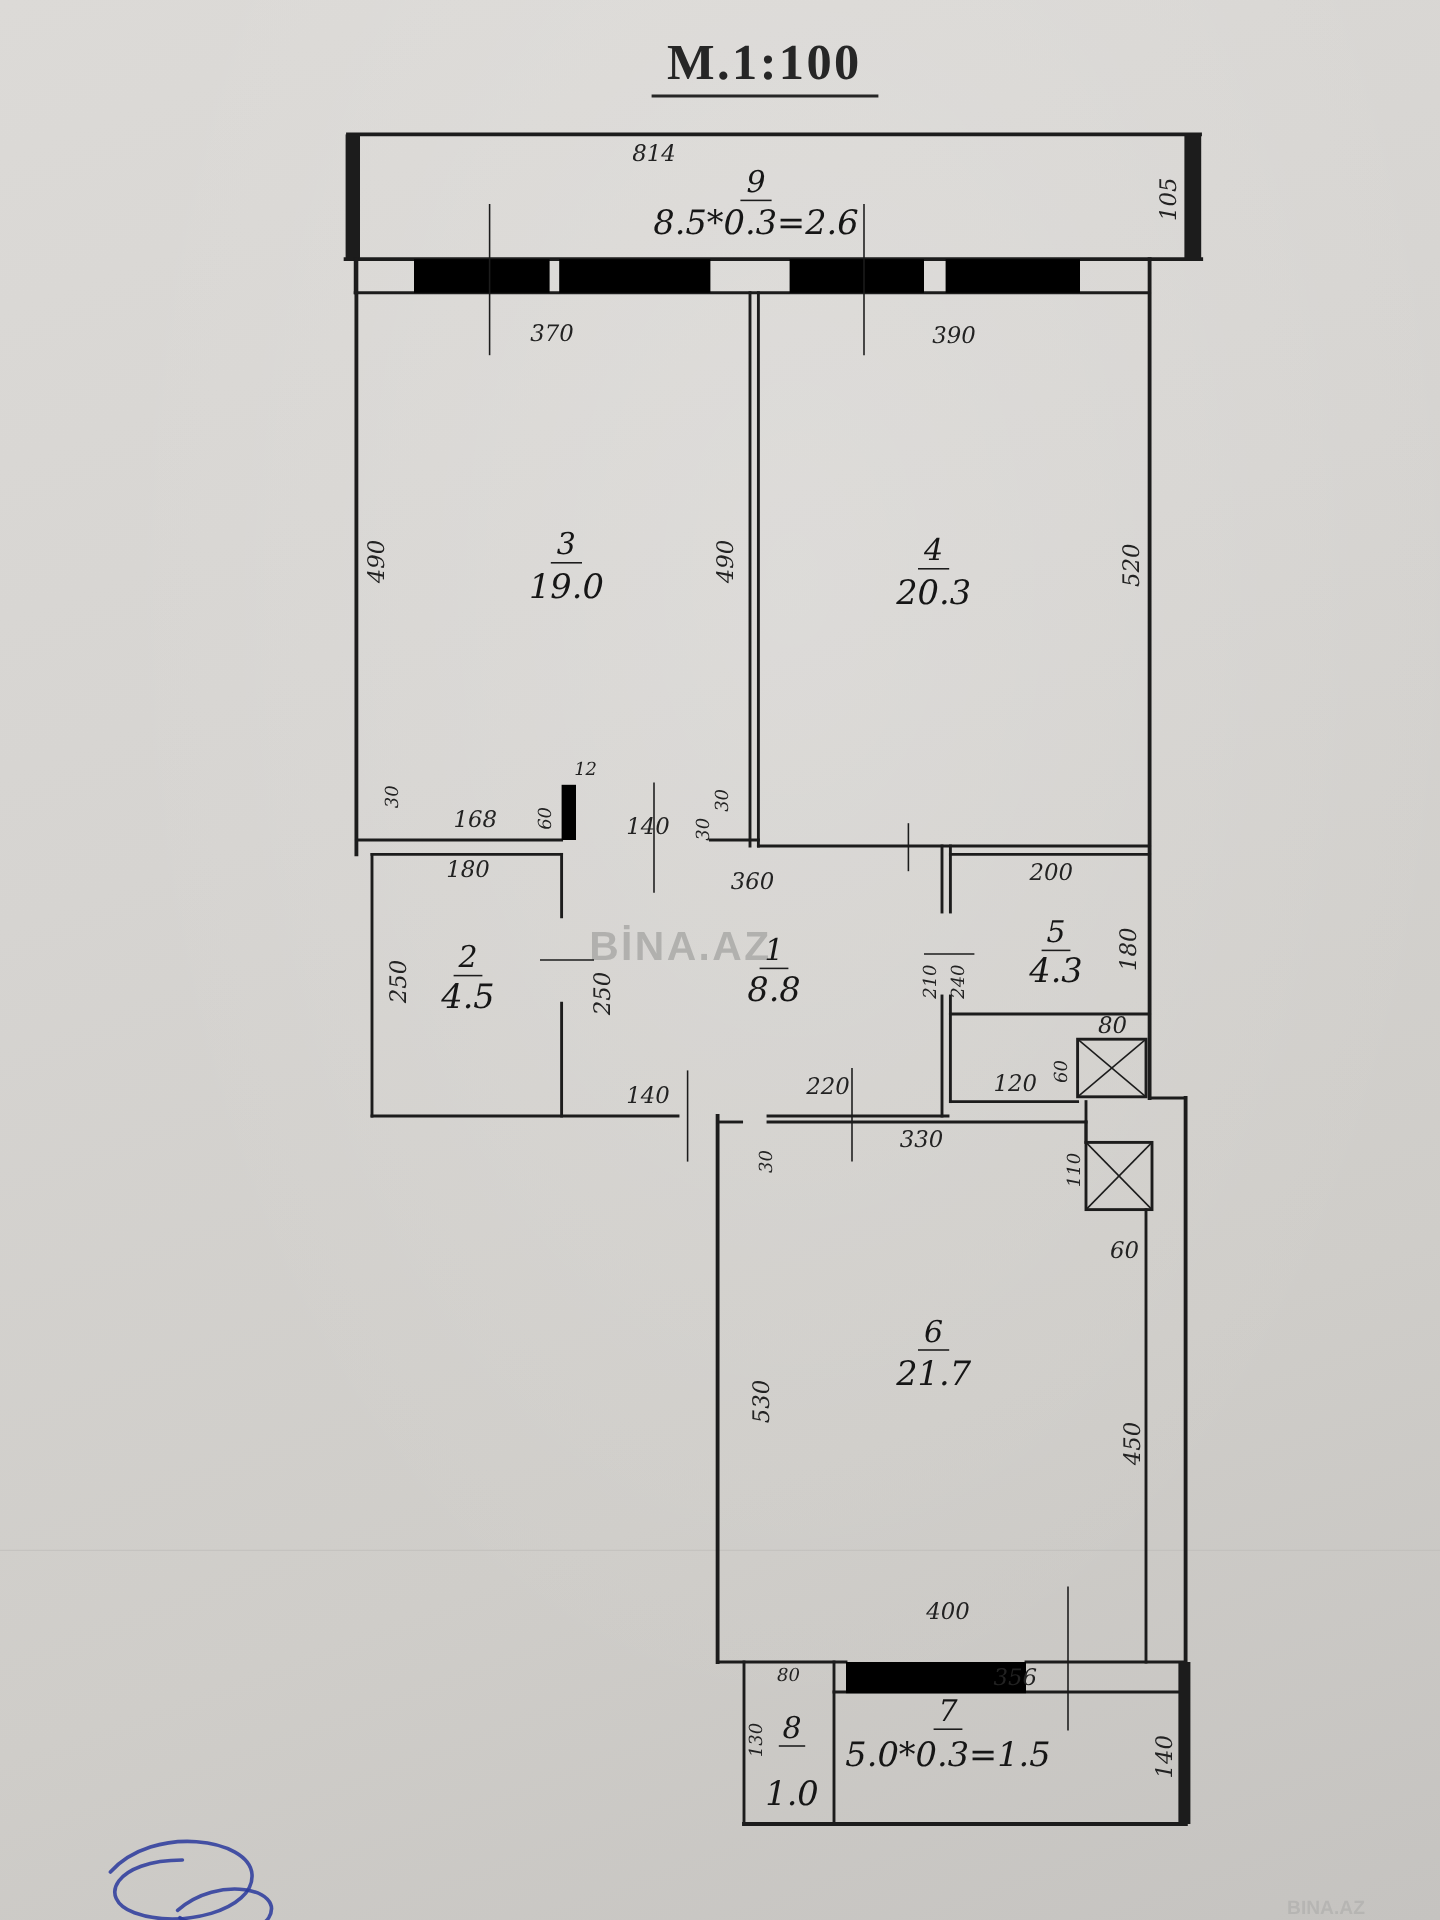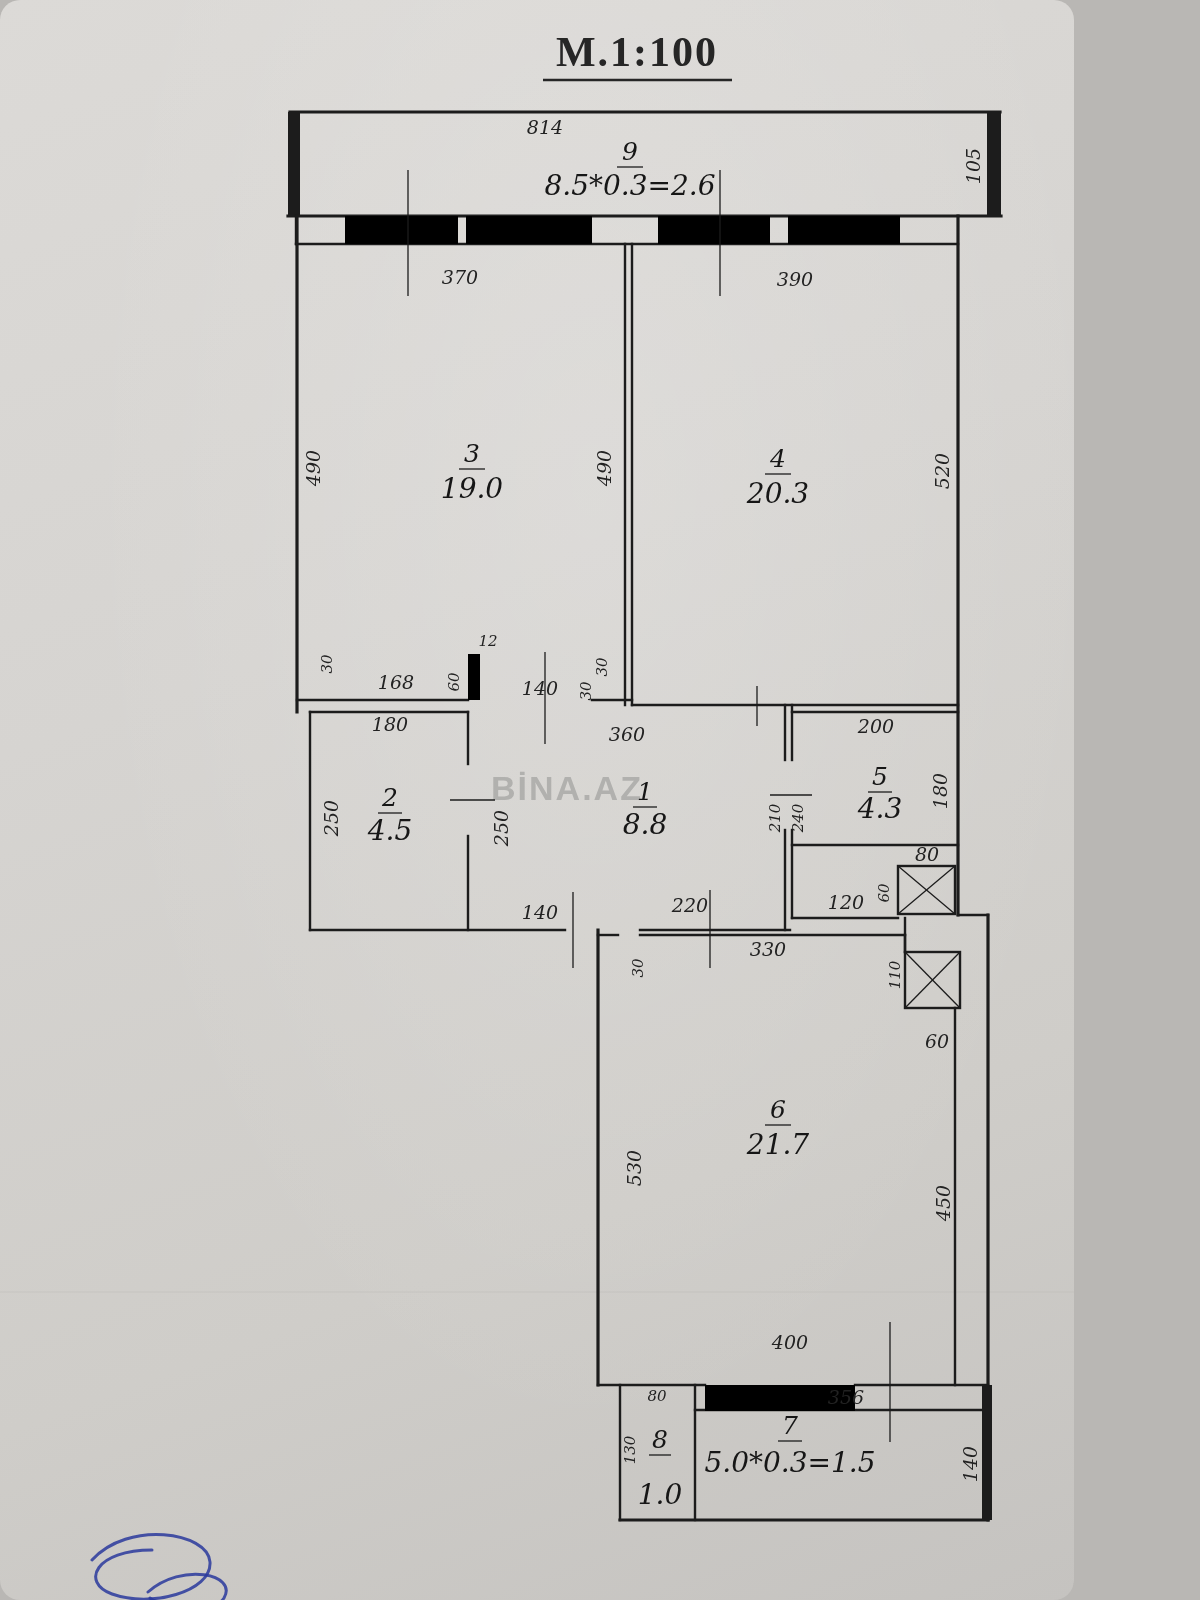--- a/index.html
+++ b/index.html
@@ -1,22 +1,21 @@
 <!DOCTYPE html>
 <html><head>
 <meta charset="utf-8">
 <style>
   html,body{margin:0;padding:0;background:#b9b7b4;}
   .page{
-    width:1074px;height:1600px;position:relative;overflow:hidden;
+    width:1200px;height:1600px;position:relative;overflow:hidden;
     background:
       radial-gradient(ellipse at 55% 30%, rgba(255,255,255,0.16), rgba(255,255,255,0) 62%),
       linear-gradient(160deg,#dcdad7 0%,#d6d4d1 38%,#cfcdc9 72%,#c5c3c0 100%);
     font-family:"DejaVu Serif","Liberation Serif",serif;
-    border-radius:20px;
   }
   svg{display:block;}
   .w{stroke:#1c1c1c;fill:none;stroke-width:2.4;stroke-linecap:square;}
   .w3{stroke-width:3.2;}
   .w2{stroke-width:1.8;}
   .t{stroke:#1c1c1c;fill:none;stroke-width:1.3;}
   .blk{fill:#1c1c1c;stroke:none;}
   .dim{font:italic 19px "DejaVu Serif",serif;fill:#222;text-anchor:middle;}
   .dimS{font:italic 15px "DejaVu Serif",serif;fill:#222;text-anchor:middle;}
   .rnum{font:italic 25px "DejaVu Serif",serif;fill:#161616;text-anchor:middle;}

